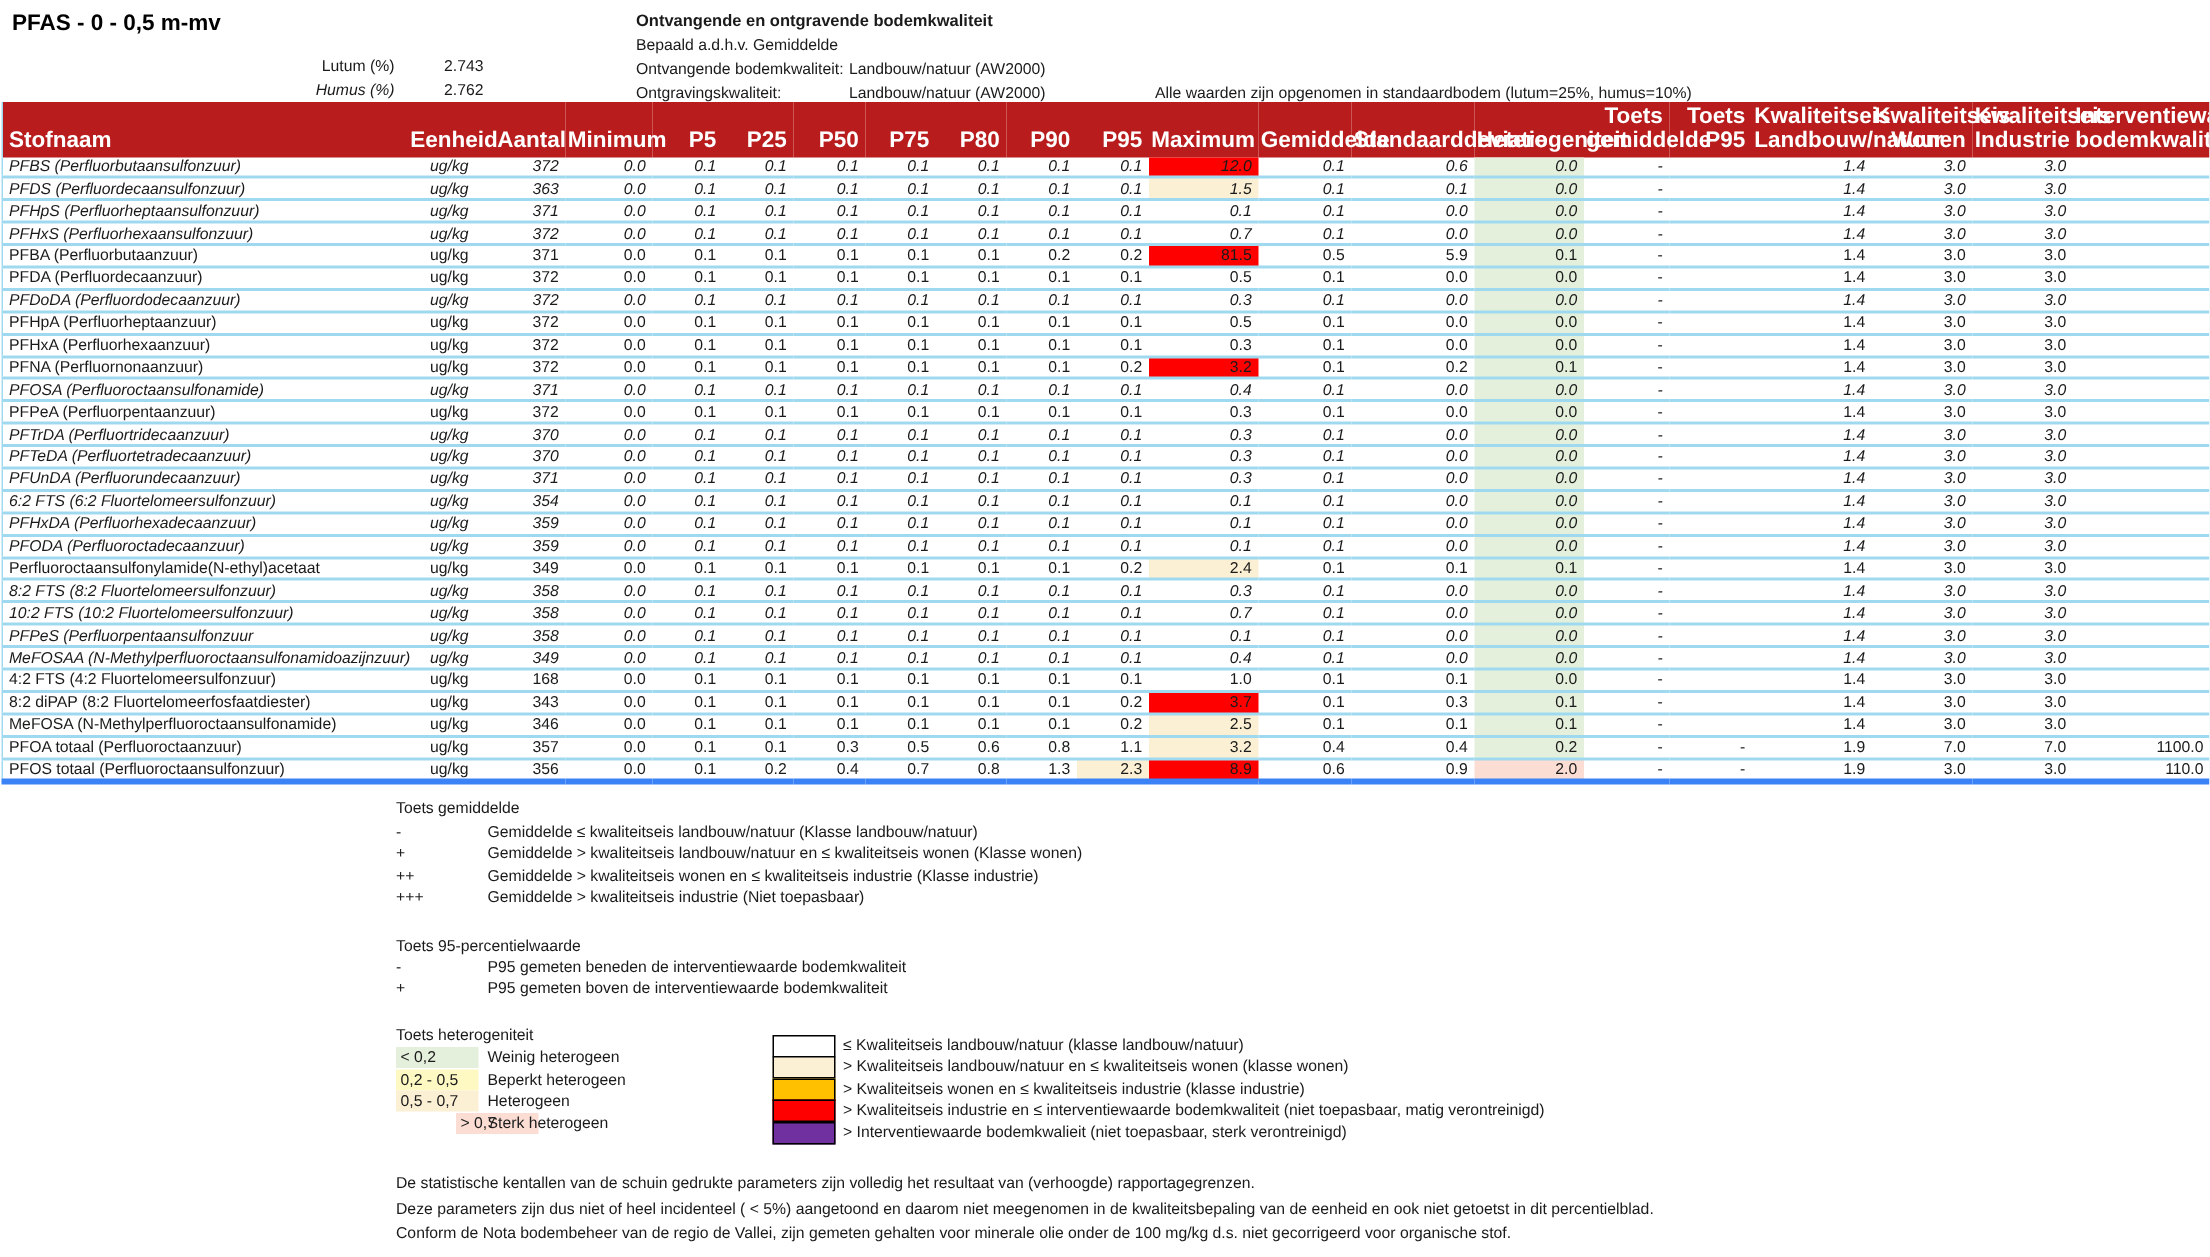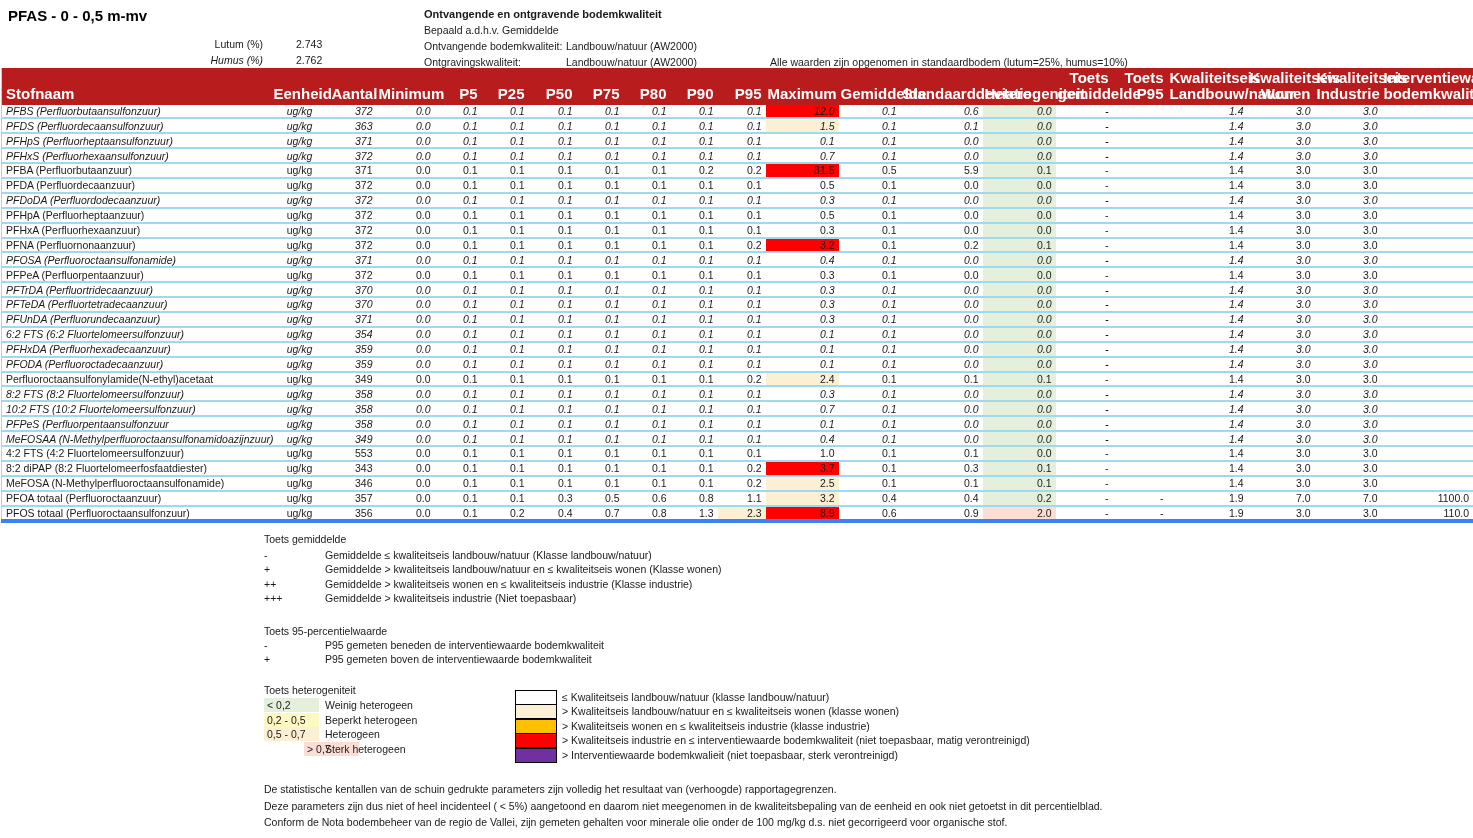--- a/index.html
+++ b/index.html
@@ -635,21 +635,21 @@
           <td class="c-num">-</td>
           <td class="c-num"></td>
           <td class="c-num">1.4</td>
           <td class="c-num">3.0</td>
           <td class="c-num">3.0</td>
           <td class="c-num"></td>
         </tr>
         <tr>
           <td class="c-name">4:2 FTS (4:2 Fluortelomeersulfonzuur)</td>
           <td class="c-unit">ug/kg</td>
-          <td class="c-num">553</td>
+          <td class="c-num">168</td>
           <td class="c-num">0.0</td>
           <td class="c-num">0.1</td>
           <td class="c-num">0.1</td>
           <td class="c-num">0.1</td>
           <td class="c-num">0.1</td>
           <td class="c-num">0.1</td>
           <td class="c-num">0.1</td>
           <td class="c-num">0.1</td>
           <td class="c-num">1.0</td>
           <td class="c-num">0.1</td>

